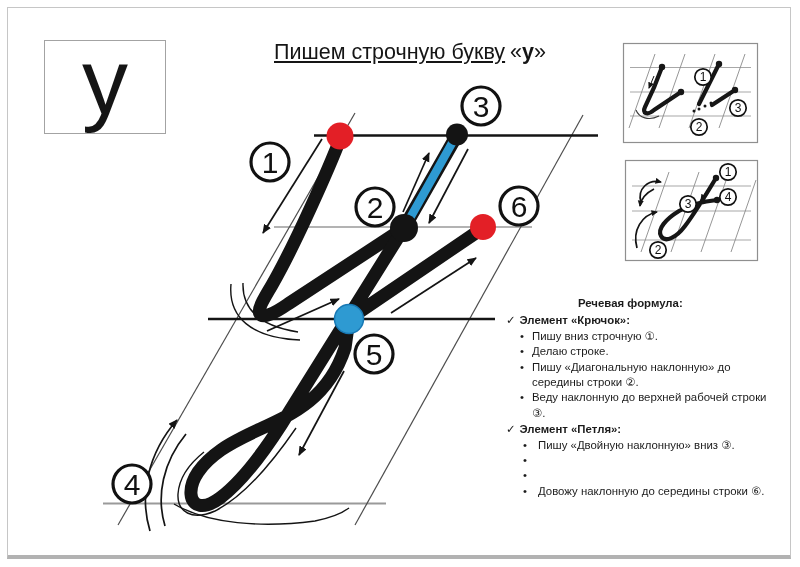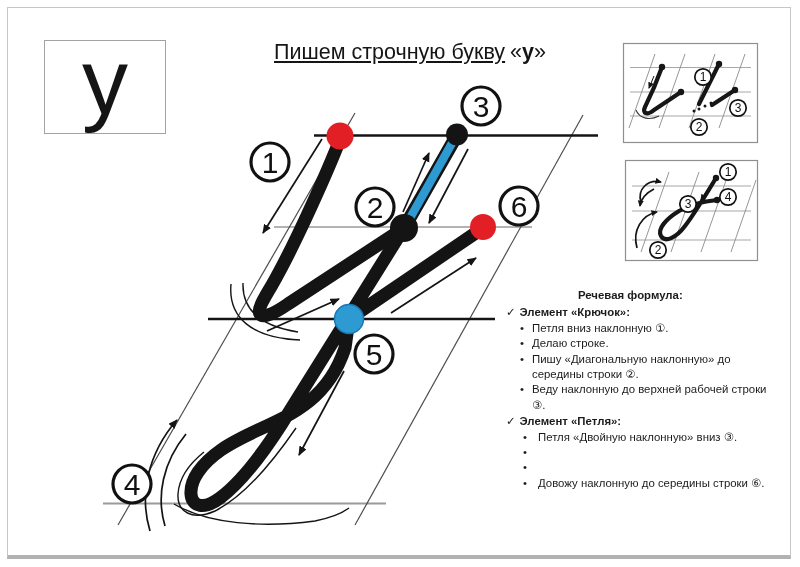--- a/index.html
+++ b/index.html
@@ -22,21 +22,21 @@
     font-size:92px;line-height:0.9;transform:translateY(-5px);color:#151515;
   }
   .page-title{
     position:absolute;left:210px;top:40px;width:400px;text-align:center;
     font-size:21.5px;color:#151515;white-space:nowrap;
   }
   .page-title .t1{margin-right:5px;text-decoration:underline;}
   .page-title .bold{font-weight:bold;}
   .main-svg{position:absolute;left:0;top:0;}
   .speech{
-    position:absolute;left:506px;top:288px;width:268px;
+    position:absolute;left:506px;top:296px;width:268px;
     font-size:11.4px;line-height:1.35;color:#1b1b1b;
   }
   .speech .heading{font-weight:bold;margin:0 0 2px 72px;}
   .sec-title{font-weight:bold;display:flex;gap:4px;margin-top:1px;}
   .sec-title .check{font-weight:normal;}
   .item{display:flex;gap:6px;padding-left:14px;}
   .item .b{min-width:6px;}
   .sec2 .item{padding-left:17px;gap:9px;}
   
   .gl{stroke:#9a9a9a;}
@@ -218,21 +218,21 @@
 <div class="speech">
   <div class="heading">Речевая формула:</div>
 
   <div class="sec1">
     <div class="sec-title">
       <span class="check">✓</span>
       <span>Элемент «Крючок»:</span>
     </div>
     <div class="item">
         <span class="b">•</span>
-        <span>Петля вниз наклонную ①.</span>
+        <span>Пишу вниз строчную ①.</span>
       </div>
     <div class="item">
         <span class="b">•</span>
         <span>Делаю строке.</span>
       </div>
     <div class="item">
         <span class="b">•</span>
         <span>Пишу «Диагональную наклонную» до середины строки ②.</span>
       </div>
     <div class="item">
@@ -241,21 +241,21 @@
       </div>
   </div>
 
   <div class="sec2">
     <div class="sec-title">
       <span class="check">✓</span>
       <span>Элемент «Петля»:</span>
     </div>
     <div class="item">
         <span class="b">•</span>
-        <span>Петля «Двойную наклонную» вниз ③.</span>
+        <span>Пишу «Двойную наклонную» вниз ③.</span>
       </div>
     <div class="item">
         <span class="b">•</span>
       </div>
     <div class="item">
         <span class="b">•</span>
       </div>
     <div class="item">
         <span class="b">•</span>
         <span>Довожу наклонную до середины строки ⑥.</span>

